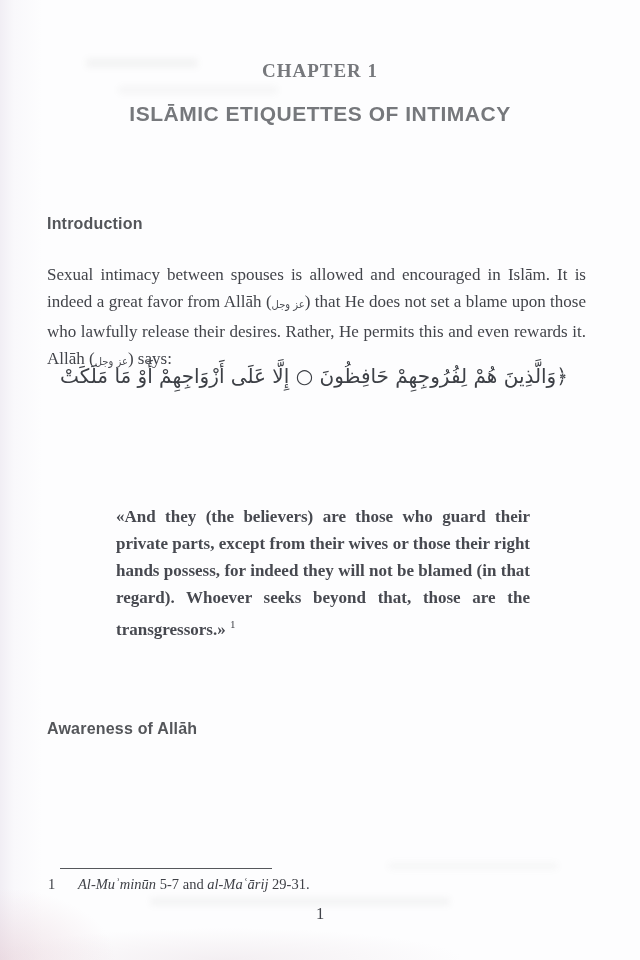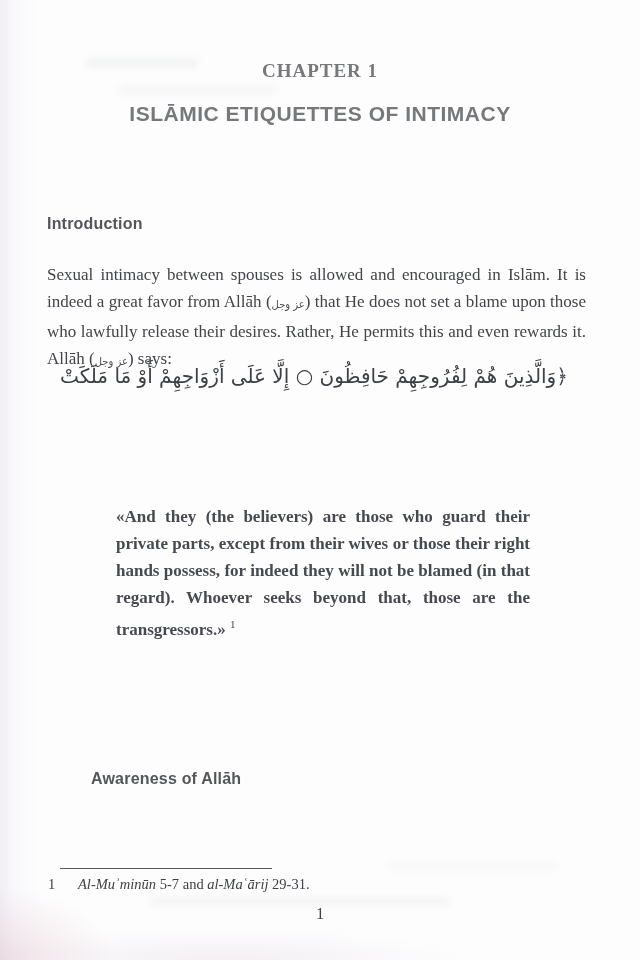--- a/index.html
+++ b/index.html
@@ -31,21 +31,21 @@
     position:absolute;top:102px;left:0;right:0;text-align:center;
     font-family:"Liberation Sans","DejaVu Sans",sans-serif;
     font-weight:bold;font-size:21px;letter-spacing:.5px;color:#76787c;
   }
   .section-heading{
     position:absolute;left:47px;
     font-family:"Liberation Sans","DejaVu Sans",sans-serif;
     font-weight:bold;font-size:16px;color:#54565a;letter-spacing:.2px;
   }
   .h-intro{top:215px;}
-  .h-awareness{top:770px;margin-left:44px;}
+  .h-awareness{top:720px;}
 
   .body-text{
     position:absolute;left:47px;right:54px;margin:0;
     font-size:17px;line-height:27px;color:#42444a;
     text-align:justify;
   }
   .p1{top:261px;}
   .p2{top:621px;text-indent:28px;}
   .p3{top:770px;line-height:28px;}
 

